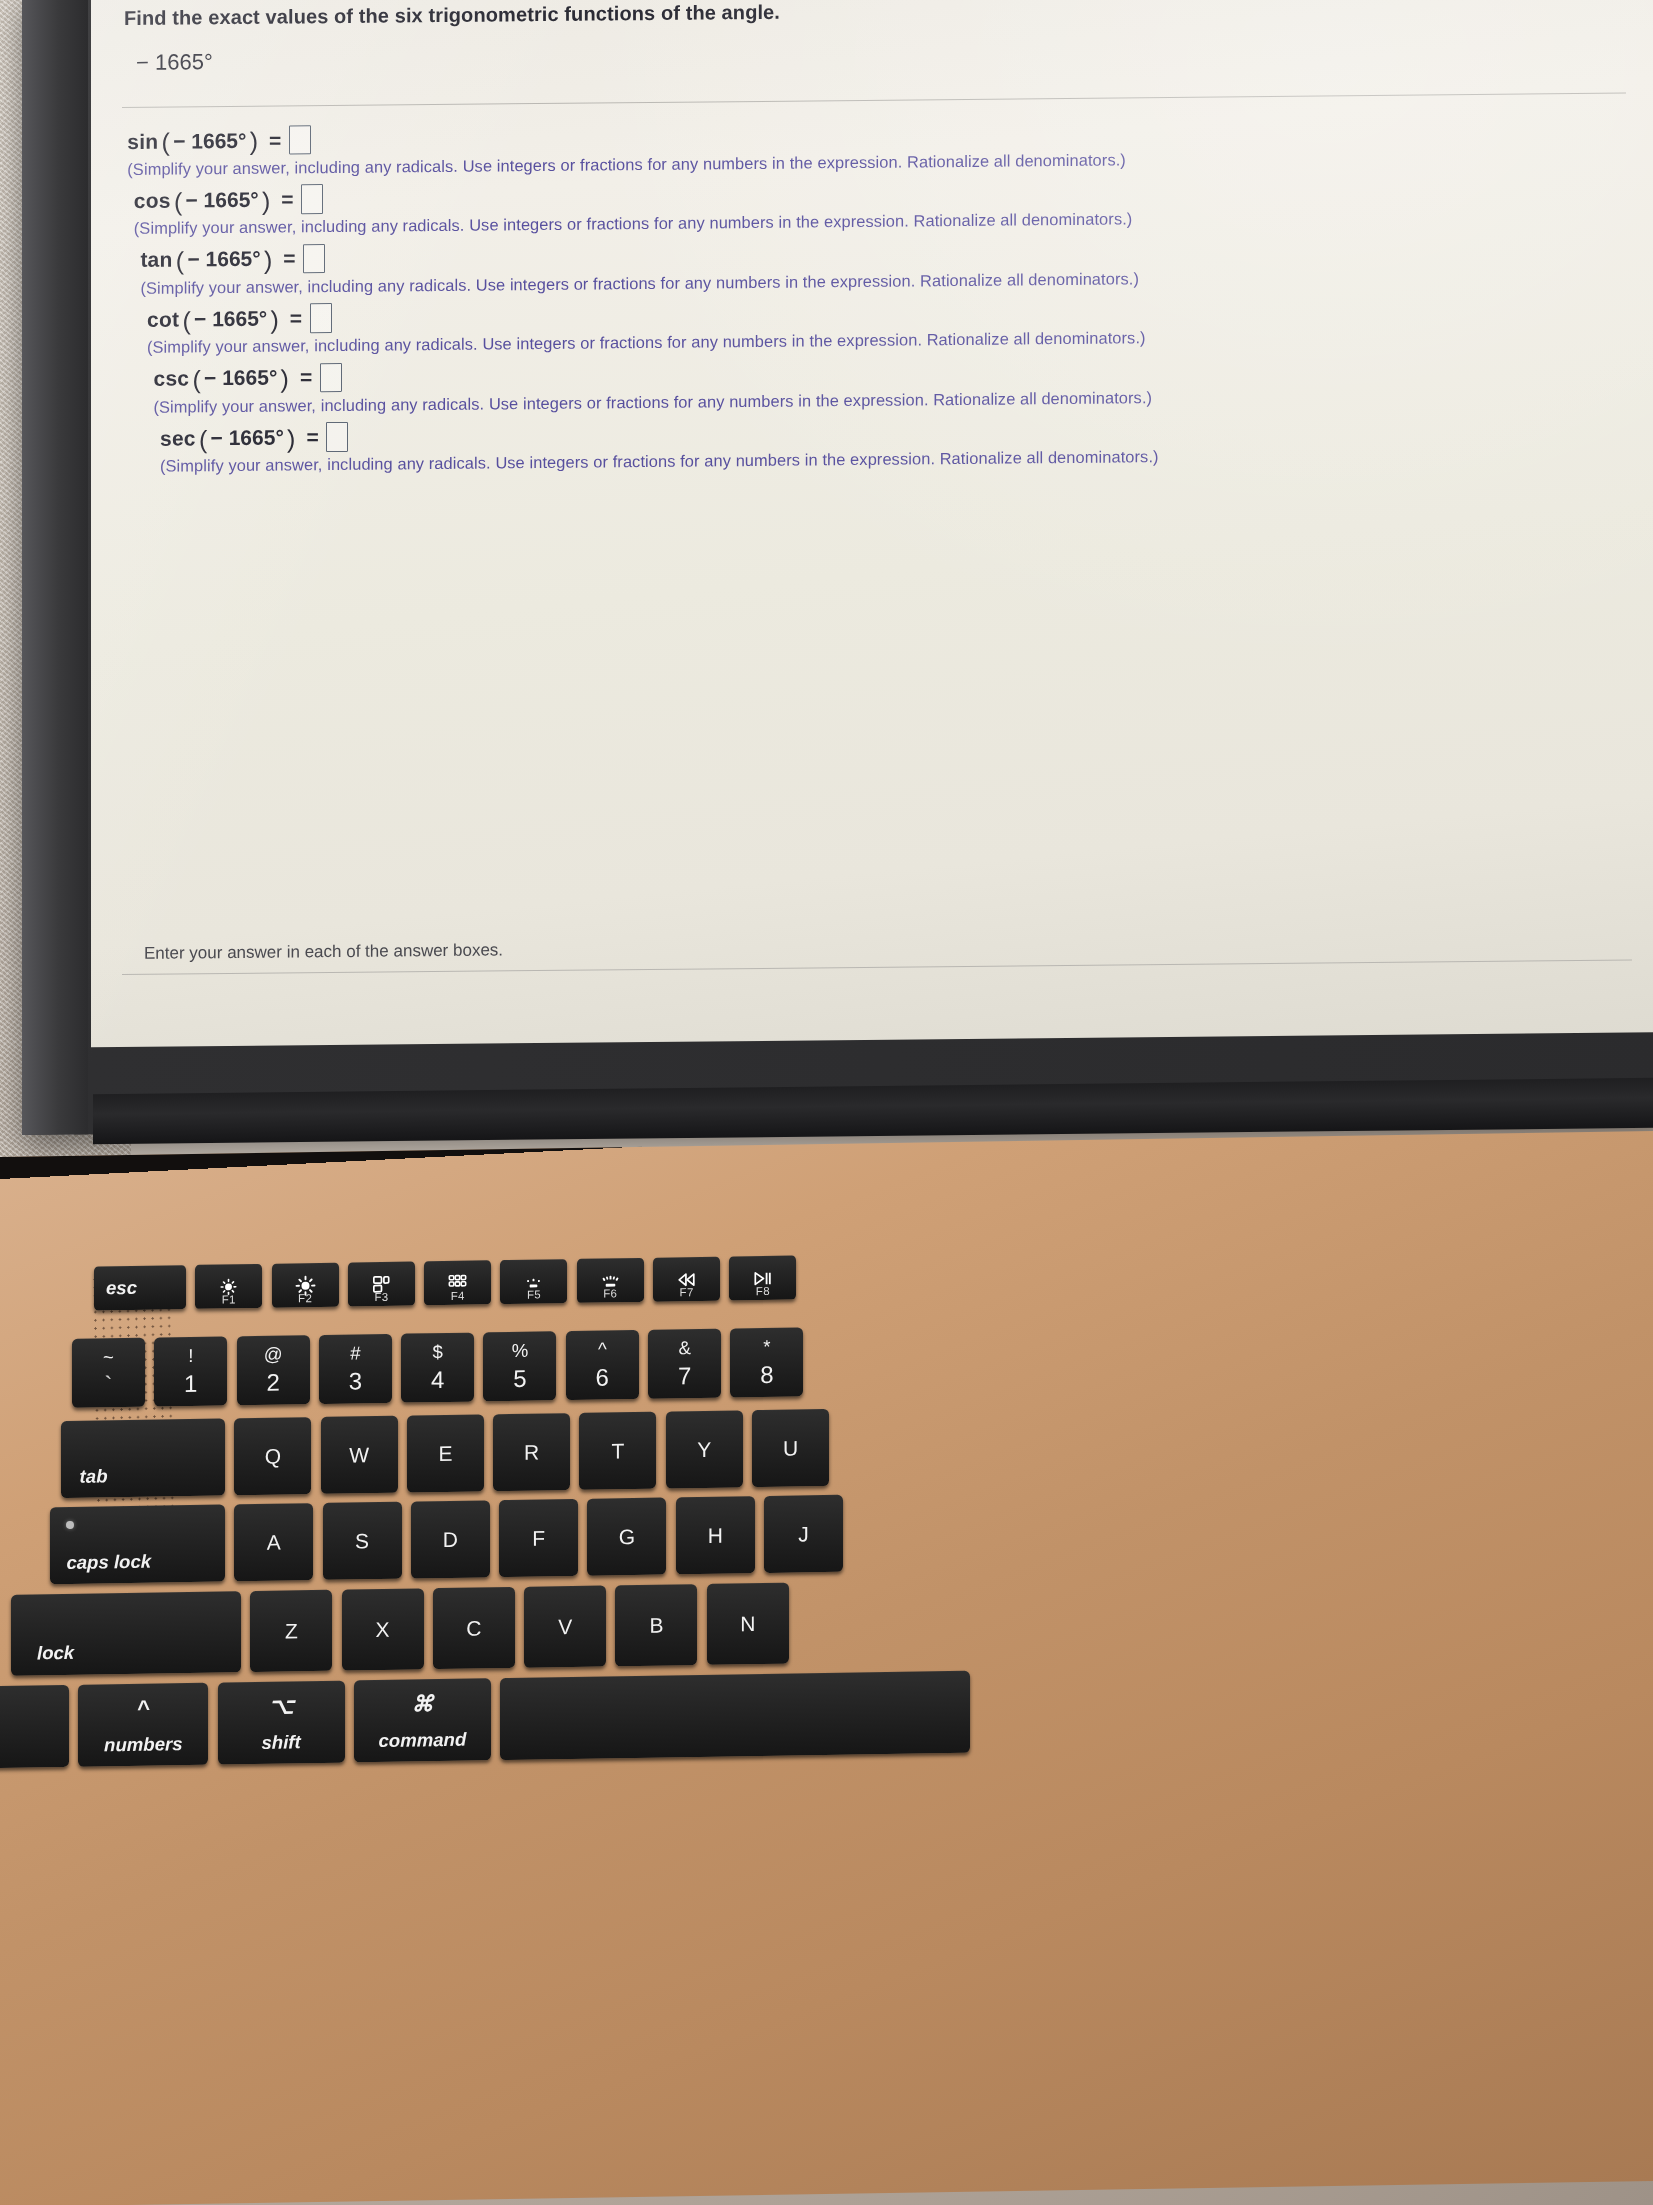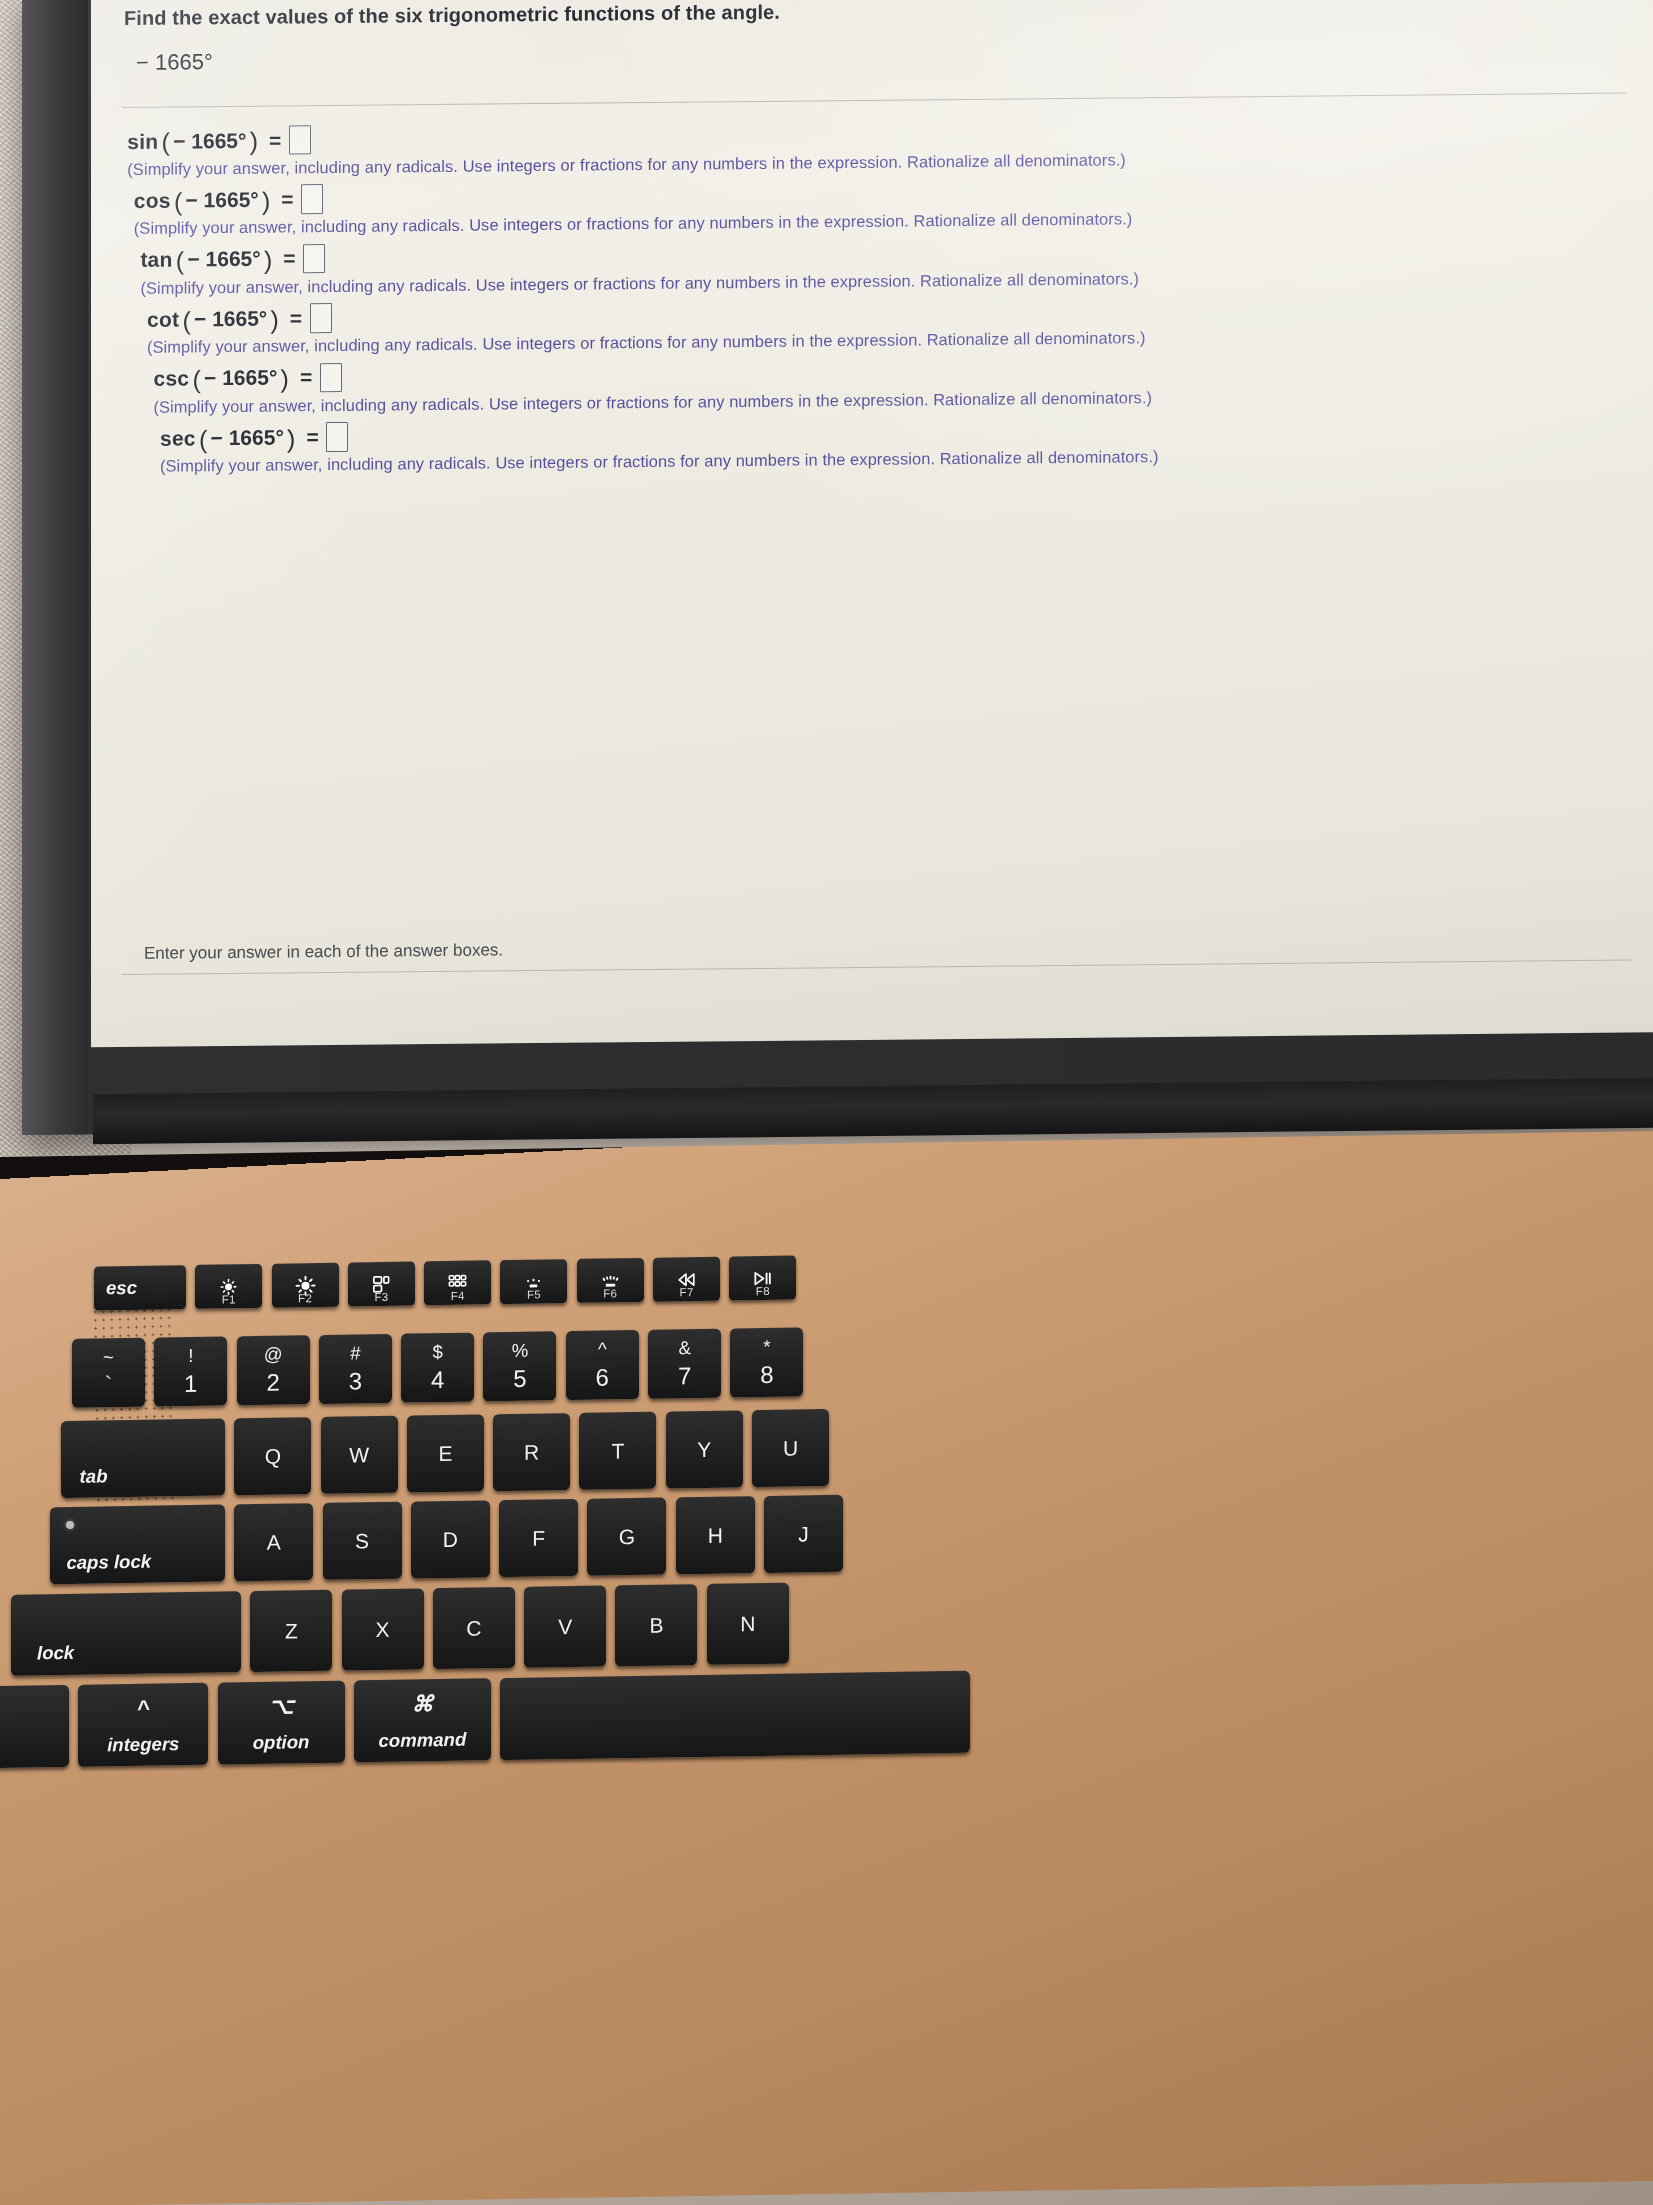--- a/index.html
+++ b/index.html
@@ -531,25 +531,25 @@
         <span class="glyph">N</span>
       </div>
   </div>
 
   <div class="krow" id="row-b">
     <div class="key fnk lbl">
       
     </div>
     <div class="key ctrl lbl">
       <span class="stack-top">^</span>
-      <span>integers</span>
+      <span>numbers</span>
     </div>
     <div class="key opt lbl">
       <span class="stack-top">⌥</span>
-      <span>option</span>
+      <span>shift</span>
     </div>
     <div class="key cmd lbl">
       <span class="stack-top">⌘</span>
       <span>command</span>
     </div>
     <div class="key space"></div>
   </div>
 
 </div>
 

